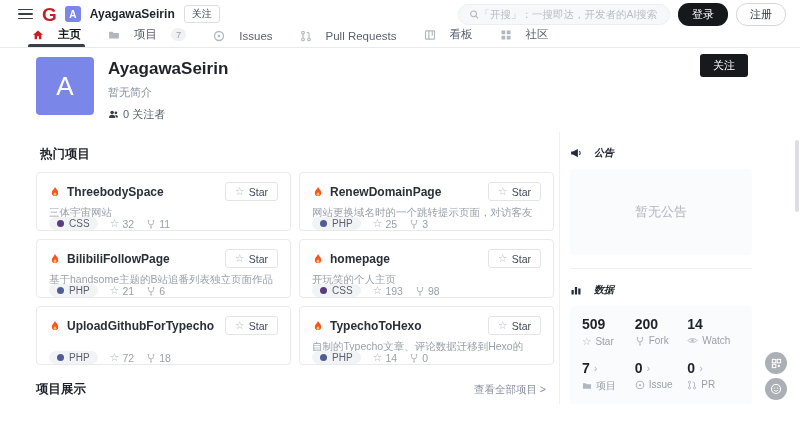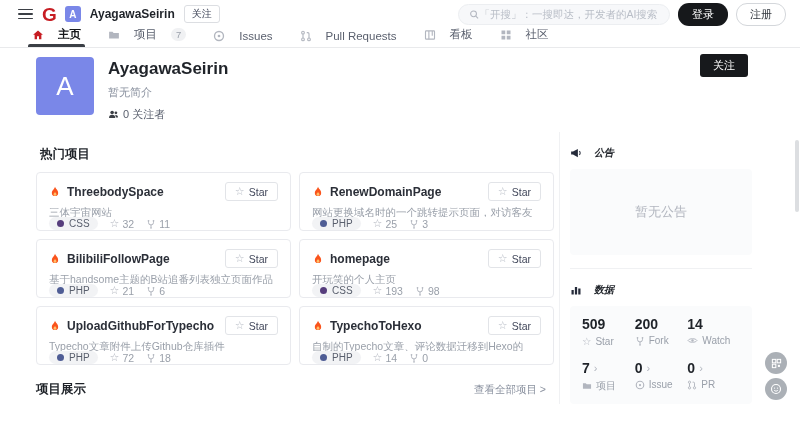--- a/index.html
+++ b/index.html
@@ -338,21 +338,20 @@
             <svg width="12" height="12" viewBox="0 0 16 16">
                 <path fill="#fa541c" d="M8 1 C9 4 12.2 5.2 12.2 9.2 a4.2 4.2 0 0 1-8.4 0 C3.8 5.8 7 5 8 1 Z"></path>
                 <path fill="#ffc069" d="M8 8 c1 1.4 2 1.9 2 3 a2 2 0 0 1-4 0 C6 9.9 7.3 9.4 8 8 Z"></path>
               </svg>
             <span class="repo-name">UploadGithubForTypecho</span>
             <button class="star-btn">
                 <span class="glyph">☆</span>
                 <span>Star</span>
               </button>
           </div>
-          <div class="card-desc">Typecho文章附件上传Github仓库插件</div>
           <div class="card-meta">
             <span class="lang-pill">
                 <span class="lang-dot" style="background-color: rgb(79, 93, 149);"></span>
                 <span>PHP</span>
               </span>
             <span class="meta-item">
                 <span class="glyph">☆</span>
                 <span>72</span>
               </span>
             <span class="meta-item">

